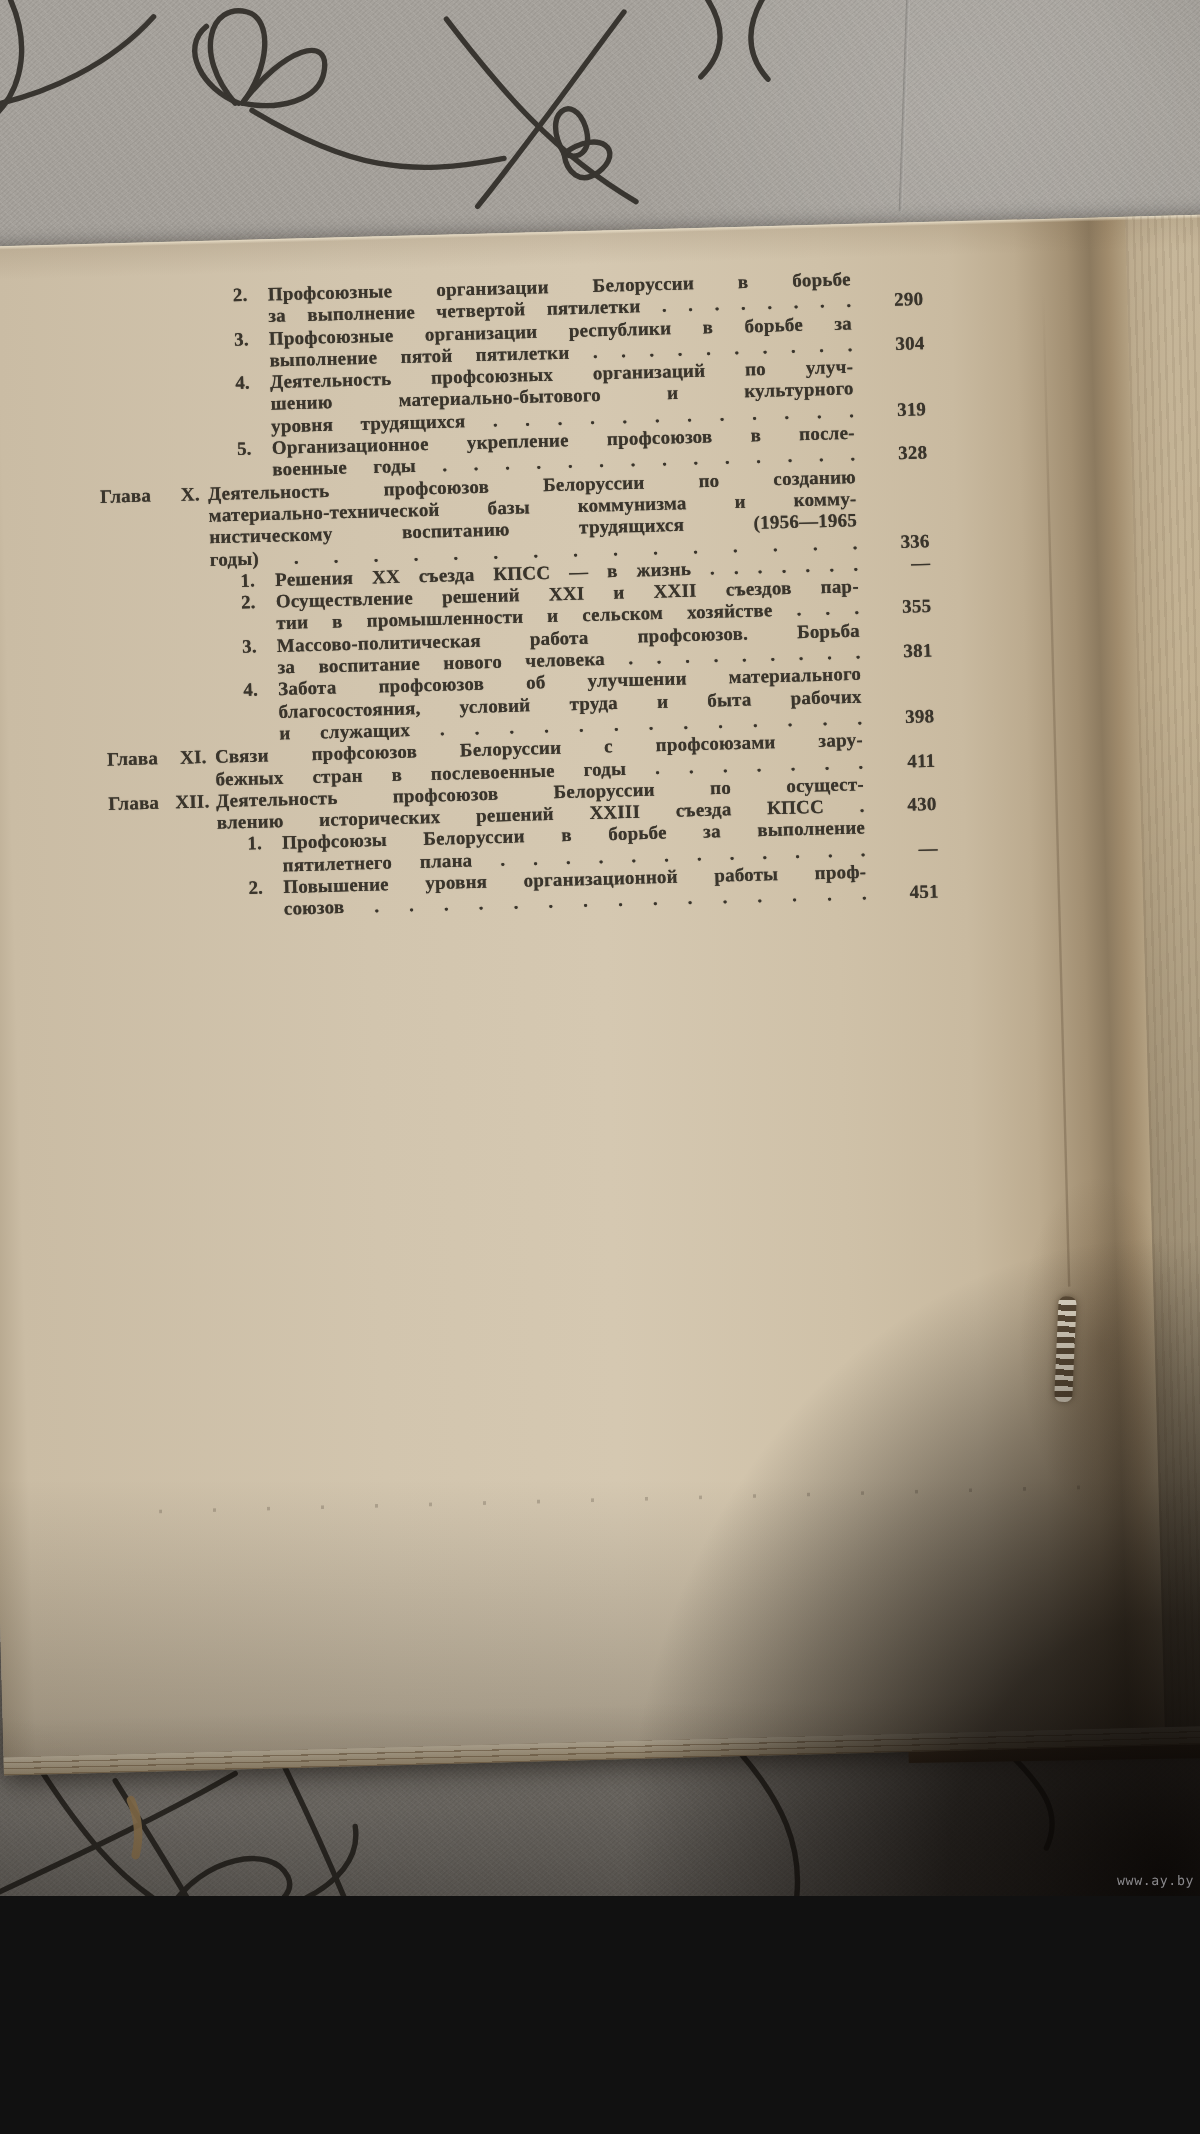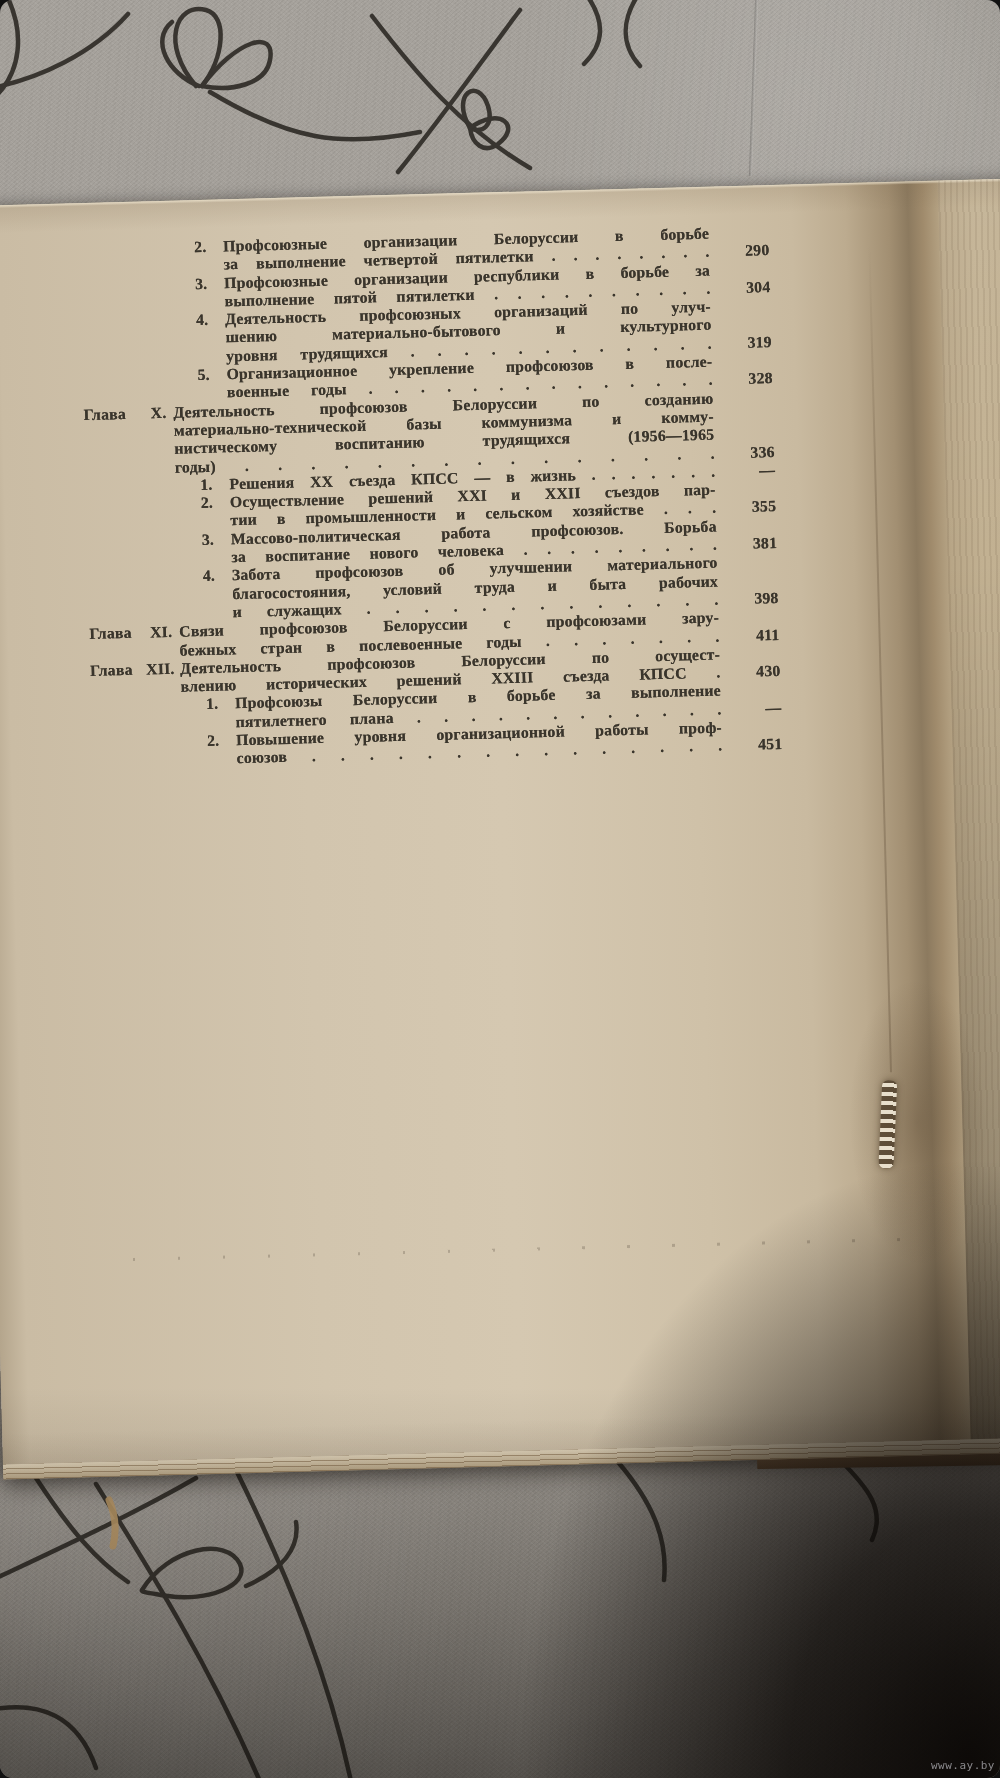--- a/index.html
+++ b/index.html
@@ -1,17 +1,17 @@
 <!DOCTYPE html>
 <html><head>
 <meta charset="utf-8">
 <style>
   html,body{margin:0;padding:0;background:#111;}
-  .photo{position:relative;width:1000px;height:1778px;overflow:hidden;
-         font-family:"Liberation Serif","DejaVu Serif",serif;border-radius:13px;}
+  .photo{position:relative;width:1000px;height:1580px;overflow:hidden;
+         font-family:"Liberation Serif","DejaVu Serif",serif;}
 
   
   .fabric{position:absolute;inset:0;z-index:0;
     background:
       repeating-linear-gradient(38deg, rgba(255,255,255,.05) 0 1px, transparent 1px 4px),
       repeating-linear-gradient(-42deg, rgba(0,0,0,.05) 0 1px, transparent 1px 3px),
       radial-gradient(40% 30% at 80% 6%, rgba(255,255,250,.10), transparent 70%),
       radial-gradient(50% 40% at 12% 88%, rgba(255,255,250,.07), transparent 70%),
       linear-gradient(180deg,#a6a29c 0%,#a19c96 55%,#938e87 100%);}
   .embroidery{position:absolute;inset:0;}

